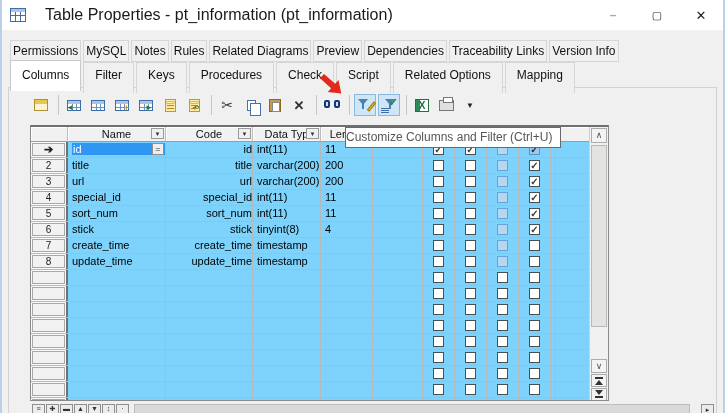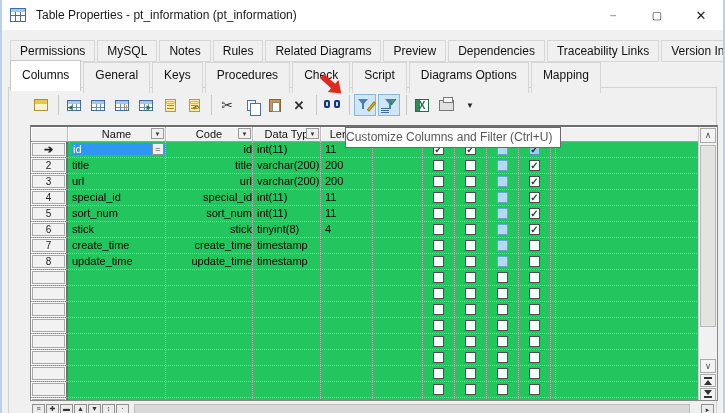--- a/index.html
+++ b/index.html
@@ -10,34 +10,34 @@
   }
   
   .titlebar{position:absolute;left:0;top:0;right:0;height:30px;background:#ffffff;
     display:flex;align-items:center;border-bottom:1px solid #f2f2f2;}
   .title-icon{width:16px;height:14px;margin:0 10px 0 8px;background:#fff;
     border:1px solid #3d6ea5;box-sizing:border-box;
     background-image:linear-gradient(#aac4e2,#aac4e2),linear-gradient(#3d6ea5,#3d6ea5),
       linear-gradient(#3d6ea5,#3d6ea5),linear-gradient(#3d6ea5,#3d6ea5);
     background-size:100% 3px,100% 1px,1px 100%,1px 100%;
     background-position:0 0,0 6px,4px 0,9px 0;background-repeat:no-repeat;}
-  .title-text{font-size:12px;color:#1a1a1a;flex:1;}
+  .title-text{font-size:16px;color:#1a1a1a;flex:1;margin-left:9px;}
   .winbtns{display:flex;align-items:center;height:100%;}
   .winbtn{width:44px;height:100%;display:flex;align-items:center;justify-content:center;
     font-size:12px;color:#111;}
   .winbtn.min{color:#a8a8a8;font-weight:bold;}
   .winbtn.max{font-size:11px;color:#222;}
   .winbtn.close{font-size:13px;color:#222;}
   
   .tabs{position:absolute;left:8px;display:flex;z-index:3;}
   .tabs1{top:40px;}
   .tabs2{top:62px;}
   .tab{background:#f0f0f0;border:1px solid #d6d6d6;border-bottom:none;
     padding:3px 10px 4px 10px;font-size:12px;color:#111;margin-right:2px;white-space:nowrap;}
-  .tabs1 .tab{border-bottom:1px solid #d6d6d6;padding:3px 9px;}
+  .tabs1 .tab{border-bottom:1px solid #d6d6d6;padding:3px 2px;}
   .tabs2 .tab{padding:5px 11px 6px 11px;}
   .tabs2 .tab.active{background:#ffffff;position:relative;top:-2px;padding-top:7px;
     padding-bottom:9px;z-index:5;border:1px solid #c9c9c9;border-bottom:none;}
   .tab-panel{position:absolute;left:6px;right:6px;top:87px;bottom:0;
     background:#f0f0f0;border:1px solid #d2d2d2;border-bottom:none;z-index:1;}
   
   .toolbar{position:absolute;left:28px;top:92px;height:26px;display:flex;
     align-items:center;z-index:4;}
   .tbtn{width:22px;height:22px;display:flex;align-items:center;justify-content:center;
     position:relative;margin-right:2px;}
@@ -82,21 +82,21 @@
     background-image:linear-gradient(#2e8b57,#2e8b57);background-size:4px 100%;background-repeat:no-repeat;}
   .ico-print{width:15px;height:11px;background:#e0e0e0;border:1px solid #777;box-sizing:border-box;position:relative;}
   .ico-print::before{content:"";position:absolute;left:3px;top:-4px;width:8px;height:4px;background:#fff;border:1px solid #777;}
   .caret{font-size:8px;color:#222;}
   
   .red-arrow{position:absolute;left:306px;top:74px;z-index:30;}
   
   .tooltip{position:absolute;left:343px;top:127px;z-index:40;background:#ffffff;
     border:1px solid #6a6a6a;color:#575757;font-size:12px;padding:2px 8px 3px 0;white-space:nowrap;}
   
-  .gridwrap{position:absolute;left:28px;top:125px;width:688px;height:276px;background:#22c55e;
+  .gridwrap{position:absolute;left:28px;top:125px;width:579px;height:276px;background:#7dd3fc;
     border:1px solid #8a8a8a;border-top:2px solid #6f6f6f;box-sizing:border-box;overflow:hidden;z-index:2;}
   .hrow{display:flex;height:15px;}
   .hcell{background:#f1f1f1;border-right:1px solid #bdbdbd;border-bottom:1px solid #9c9c9c;
     box-shadow:inset 1px 1px 0 #ffffff;box-sizing:border-box;font-size:11px;color:#111;
     display:flex;align-items:center;justify-content:center;position:relative;flex:none;}
   .hdrbtn{position:absolute;right:1px;top:1px;width:13px;height:11px;background:#f0f0f0;
     border:1px solid #9a9a9a;box-sizing:border-box;font-size:6px;color:#333;
     display:flex;align-items:center;justify-content:center;}
   .c-rowhdr{width:37px;}
   .c-name{width:98px;}
@@ -167,26 +167,26 @@
     <div class="tab">Notes</div>
     <div class="tab">Rules</div>
     <div class="tab">Related Diagrams</div>
     <div class="tab">Preview</div>
     <div class="tab">Dependencies</div>
     <div class="tab">Traceability Links</div>
     <div class="tab">Version Info</div>
   </div>
 <div class="tabs tabs2">
     <div class="tab active">Columns</div>
-    <div class="tab">General</div>
+    <div class="tab">Filter</div>
     <div class="tab">Keys</div>
     <div class="tab">Procedures</div>
     <div class="tab">Check</div>
     <div class="tab">Script</div>
-    <div class="tab">Diagrams Options</div>
+    <div class="tab">Related Options</div>
     <div class="tab">Mapping</div>
   </div>
 <div class="tab-panel"></div>
 
 <div class="toolbar">
   <div class="tbtn">
       <div class="ico-props"></div>
     </div>
   <div class="tsep"></div>
   <div class="tbtn">

